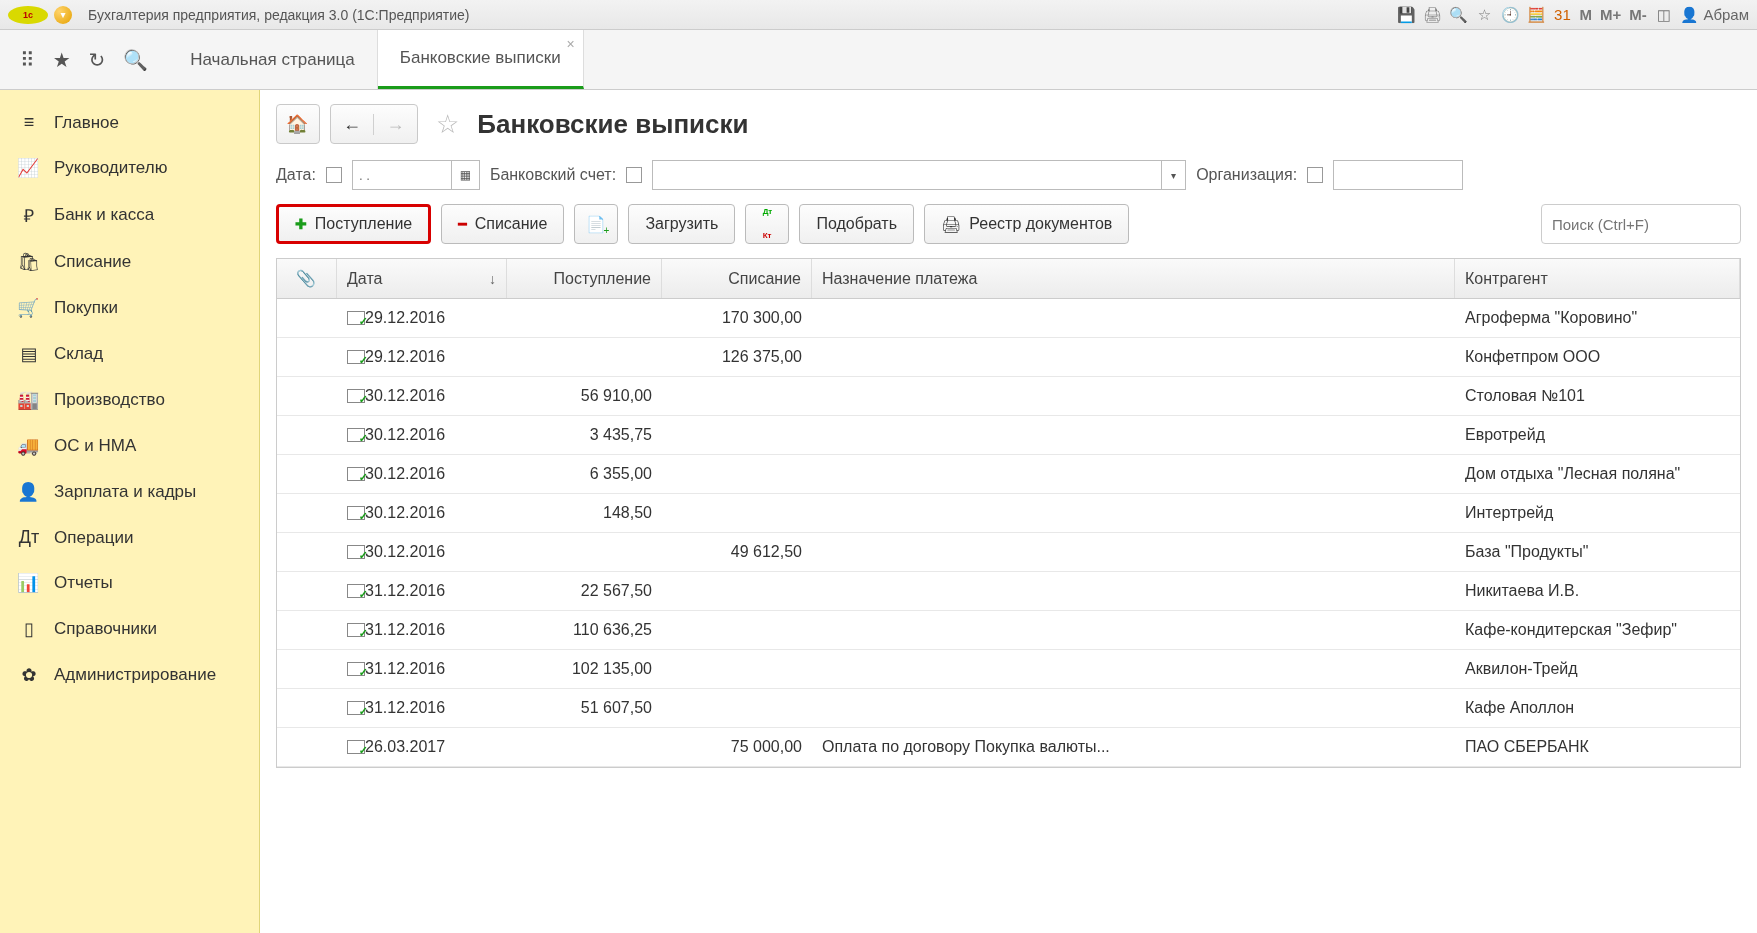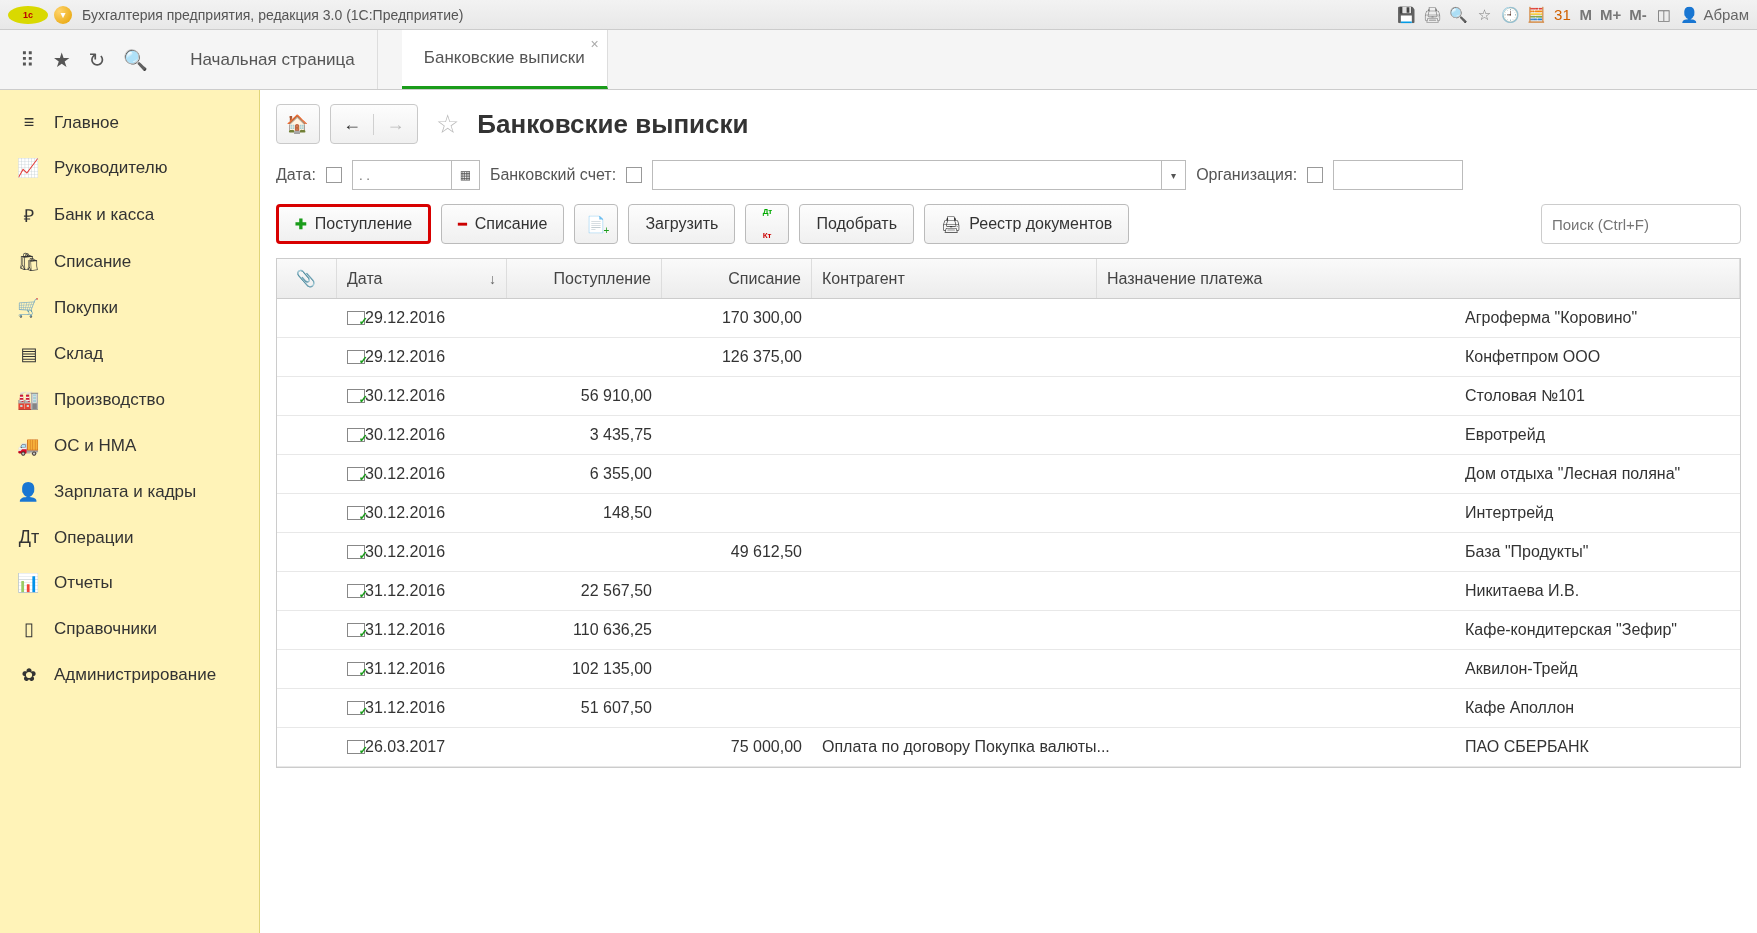--- a/index.html
+++ b/index.html
@@ -2,32 +2,32 @@
 <html><head>
 <meta charset="utf-8">
 <style>
 * { box-sizing: border-box; margin: 0; padding: 0; font-family: Arial, sans-serif; }
 body { background: #fff; font-size: 14px; color: #333; overflow: hidden; }
 
 
 .titlebar { height: 30px; background: linear-gradient(#f2f2f2,#e8e8e8); border-bottom: 1px solid #ccc; display: flex; align-items: center; padding: 0 8px; }
 .tb-logo { width: 40px; height: 18px; background: #d9d900; border-radius: 50%; font-size: 9px; color: #b00; display:flex;align-items:center;justify-content:center;font-weight:bold; }
 .tb-expand { width:18px;height:18px;background: radial-gradient(circle at 30% 30%, #ffd36b, #e5a100); border-radius:50%; margin-left:6px; display:flex;align-items:center;justify-content:center;color:#fff;font-size:10px;}
-.tb-title { margin-left: 10px; color: #555; font-size: 14px; }
+.tb-title { margin-left: 16px; color: #555; font-size: 14px; }
 .tb-spacer { flex: 1; }
 .tb-icons { display:flex; gap: 8px; align-items:center; color:#777; font-size:15px;}
 .tb-icon { width:18px; display:inline-flex; justify-content:center; }
 .m-text { font-weight:bold; color:#777; }
 .tb-user { display:flex;align-items:center;gap:4px;color:#666;}
 
 
 .topbar { height: 60px; background: #f5f5f5; border-bottom: 1px solid #ccc; display: flex; align-items: stretch; }
 .topbar-icons { display: flex; align-items: center; gap: 18px; padding: 0 20px; }
 .topbar-icons .ti { font-size: 20px; color: #555; }
-.tabs { display: flex; align-items: stretch; gap: 24px; }
+.tabs { display: flex; align-items: stretch; }
 .tab { padding: 0 22px; display: flex; align-items: center; color: #555; font-size: 17px; position: relative; border-right: 1px solid #ddd; }
 .tab.active { background: #fff; border-bottom: 3px solid #1a9c1a; }
 .tab-close { font-size: 14px; color: #aaa; position: absolute; top: 6px; right: 8px; }
 
 
 .main { display: flex; height: calc(933px - 30px - 60px); }
 
 
 .sidebar { width: 260px; background: #fff3b8; border-right: 1px solid #e0d57a; padding-top: 10px; }
 .sb-item { display: flex; align-items: center; padding: 12px 18px; gap: 14px; color: #333; font-size: 17px; cursor: pointer; }
@@ -261,25 +261,25 @@
         <div class="th th-date">
           <span>Дата</span>
           <span class="sort-arrow">↓</span>
         </div>
         <div class="th th-in">
             <span>Поступление</span>
           </div>
         <div class="th th-out">
             <span>Списание</span>
           </div>
+        <div class="th th-purpose">
+            <span>Назначение платежа</span>
+          </div>
         <div class="th th-contr">
             <span>Контрагент</span>
-          </div>
-        <div class="th th-purpose">
-            <span>Назначение платежа</span>
           </div>
       </div>
       <div class="tbody" id="tbody">
           <div class="tr">
             <div class="td td-clip"></div>
             <div class="td td-date">
               <span class="doc-icon"></span>
               <span>29.12.2016</span>
             </div>
             <div class="td td-in"></div>

